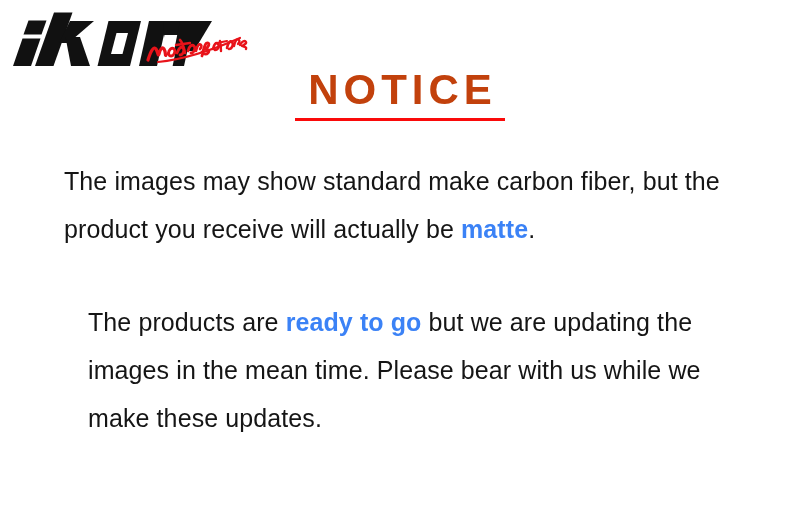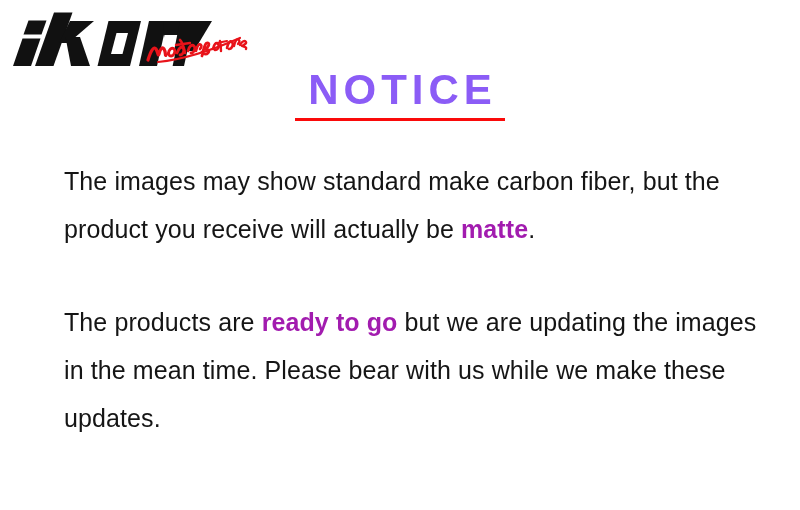--- a/index.html
+++ b/index.html
@@ -51,21 +51,21 @@
     width: 800px;
     text-align: center;
   }
   .notice-title {
     display: inline-block;
     font-family: "Liberation Sans", sans-serif;
     font-weight: bold;
     font-size: 42px;
     line-height: 48px;
     letter-spacing: 5px;
-    color: #8b5cf6;
+    color: #c2410c;
     text-indent: 5px;
     margin: 0;
     padding: 0;
   }
   .notice-rule {
     width: 210px;
     height: 3px;
     background: #fa0a0a;
     margin: 4px auto 0 auto;
   }
@@ -83,23 +83,24 @@
     font-family: "Liberation Sans", sans-serif;
     font-weight: 400;
     font-size: 25px;
     line-height: 48px;
     color: #151515;
     letter-spacing: 0.1px;
     white-space: normal;
   }
   .para + .para {
     margin-top: 45px;
+    margin-left: 24px;
   }
   .hl {
-    color: #a21caf;
+    color: #3b82f6;
     font-weight: bold;
   }
 </style>
 </head>
 <body>
 
 <div class="page">
 
   <div class="brand">
     <div class="brand-mark">

